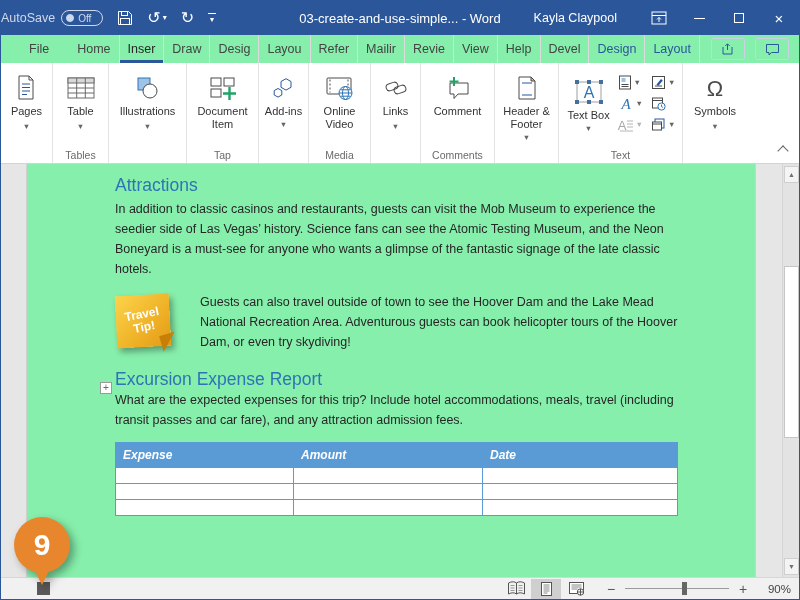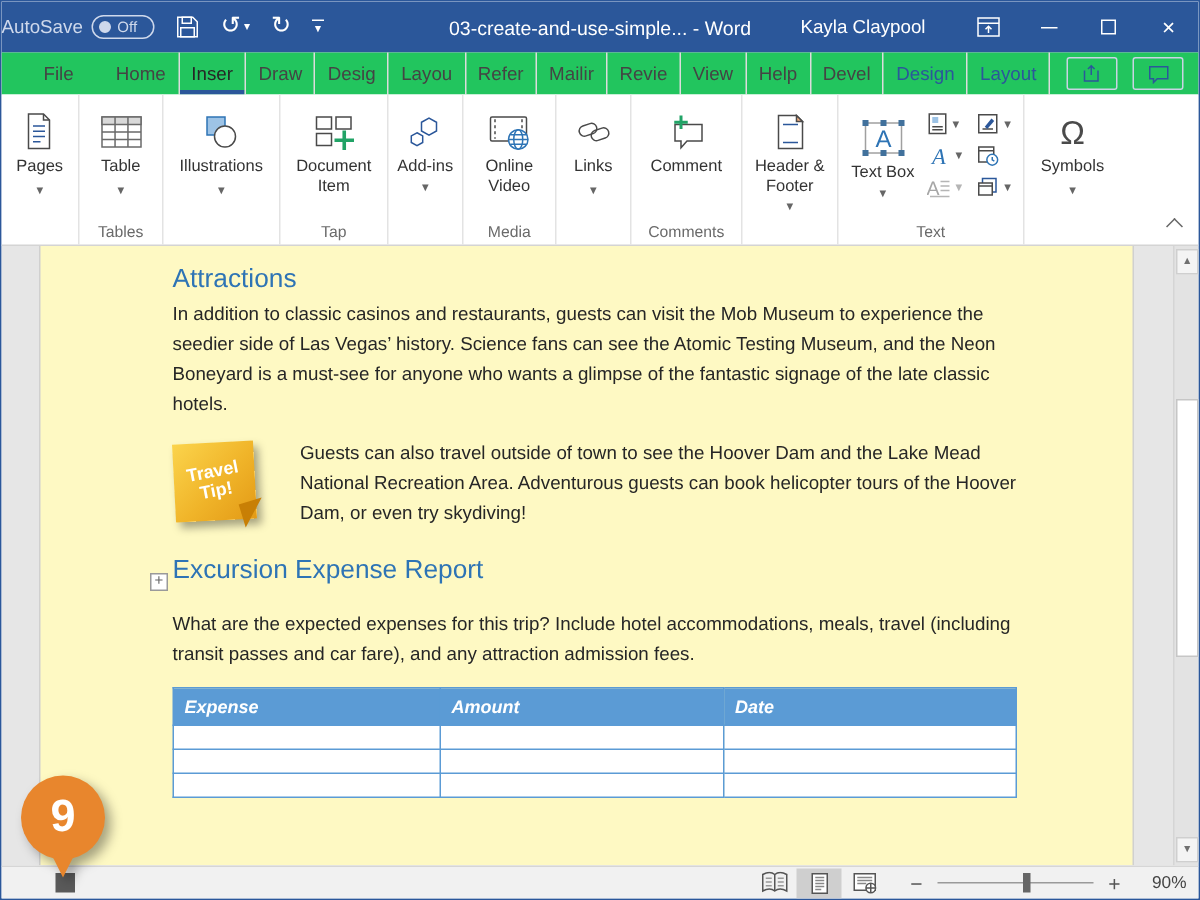--- a/index.html
+++ b/index.html
@@ -18,21 +18,21 @@
   .qat-more .bar { width:8px; height:1px; background:#fff; margin-bottom:2px; }
   .qat-more .v { font-size:7px; }
   .doc-title { position:absolute; left:0; right:0; text-align:center; font-size:13px; color:#fff; pointer-events:none; }
   .tb-right { margin-left:auto; display:flex; align-items:center; height:100%; }
   .tb-user { font-size:12.5px; margin-right:22px; }
   .tb-ctl { width:40px; height:100%; display:flex; align-items:center; justify-content:center; color:#fff; }
   .max-box { width:10px; height:10px; border:1px solid #fff; }
   .min-bar { width:11px; height:1px; background:#fff; }
 
   
-  .tabrow { height:28px; background:#22c55e; display:flex; align-items:stretch; font-size:12.5px; color:#444; flex:0 0 auto; position:relative; }
+  .tabrow { height:28px; background:#86efac; display:flex; align-items:stretch; font-size:12.5px; color:#444; flex:0 0 auto; position:relative; }
   .tab { display:flex; align-items:center; padding:0 8px; border-right:1px solid #dcdcdc; white-space:nowrap; overflow:hidden; }
   .tab.file { border-right:none; margin-left:18px; margin-right:10px; padding:0 10px; }
   .tab.active { color:#262626; box-shadow:inset 0 -3px 0 #2b579a; font-weight:400; }
   .tab.contextual { color:#2b579a; }
   .tellme { display:flex; align-items:center; gap:8px; padding:0 10px; color:#444; overflow:hidden; white-space:nowrap; max-width:110px; }
   .tabrow-right { margin-left:auto; display:flex; align-items:center; gap:10px; padding-right:10px; }
   .boxed-btn { width:34px; height:22px; border:1px solid #c9d3e3; border-radius:2px; display:flex; align-items:center; justify-content:center; }
 
   
   .ribbon { height:101px; background:#fff; border-bottom:1px solid #d4d4d4; display:flex; align-items:stretch; flex:0 0 auto; position:relative; }
@@ -43,37 +43,37 @@
   .bigbtn .icon { height:34px; display:flex; align-items:center; justify-content:center; }
   .caret { font-size:7.5px; color:#666; margin-top:2px; }
   .caret-inline { font-size:7.5px; color:#666; }
   .textgroup { display:flex; align-items:flex-start; gap:6px; padding-top:4px; }
   .smallgrid { display:grid; grid-template-columns:auto auto; grid-auto-flow:column; grid-template-rows:repeat(3,19px); gap:2px 8px; padding-top:2px; }
   .smallicon { display:flex; align-items:center; gap:2px; font-size:11px; }
   .collapse-chevron { position:absolute; right:12px; bottom:8px; width:8px; height:8px; border-left:1.5px solid #666; border-top:1.5px solid #666; transform:rotate(45deg); }
 
   
   .docarea { flex:1 1 auto; background:#e6e6e6; position:relative; overflow:hidden; }
-  .page { position:absolute; left:25px; top:0; width:730px; bottom:0; background:#fef9c3; border-left:1px solid #d0d0d0; border-right:1px solid #d0d0d0; padding:10px 65px 0 88px; color:#262626; font-size:12.5px; line-height:20px; }
+  .page { position:absolute; left:25px; top:0; width:730px; bottom:0; background:#86efac; border-left:1px solid #d0d0d0; border-right:1px solid #d0d0d0; padding:10px 65px 0 88px; color:#262626; font-size:12.5px; line-height:20px; }
   .h-blue { color:#2e74b5; font-size:17.5px; font-weight:400; line-height:22px; }
   .para { margin-top:3px; }
   .tipblock { display:flex; margin-top:13px; margin-left:1px; }
   .sticky-wrap { width:70px; flex:0 0 auto; position:relative; height:62px; }
   .sticky { position:absolute; left:0; top:3px; width:54px; height:52px; background:linear-gradient(135deg,#fbd44c 0%,#f0b429 55%,#e39a16 100%); transform:rotate(-3deg); box-shadow:3px 4px 6px rgba(0,0,0,0.35); display:flex; align-items:center; justify-content:center; }
   .sticky::after { content:""; position:absolute; right:-6px; bottom:-4px; width:0; height:0; border-left:16px solid #c87f05; border-bottom:16px solid transparent; transform:rotate(-14deg); }
   .sticky-label { color:#fff; font-weight:bold; font-size:12px; line-height:13px; text-align:center; transform:rotate(-8deg); width:44px; }
   .tiptext { flex:1; margin-left:14px; }
   .h2row { position:relative; margin-top:14px; }
   .move-handle { position:absolute; left:-15px; bottom:-4px; width:12px; height:12px; border:1px solid #9a9a9a; background:#fff; color:#666; font-size:10px; line-height:10px; text-align:center; }
   .tbl-wrap { position:relative; margin-top:4px; width:562px; }
   table { border-collapse:collapse; width:562px; table-layout:fixed; }
   th { background:#5b9bd5; color:#fff; font-style:italic; font-weight:bold; font-size:12px; text-align:left; padding:2px 7px; height:20px; border:1px solid #5b9bd5; }
   td { font-size:12.5px; padding:1px 7px; height:19px; border:1px solid #75a9d8; background:#fff; }
   .resize-handle { position:absolute; right:-6px; bottom:-6px; width:7px; height:7px; border:1px solid #9a9a9a; background:#fff; }
-  .para2 { margin-top:16px; }
+  .para2 { }
   .tbl2 { margin-top:12px; }
   .tbl2 td { height:16px; border:1px solid #5b9bd5; }
 
   
   .vscroll { position:absolute; top:0; right:0; bottom:0; width:17px; background:#e3e3e3; border-left:1px solid #d5d5d5; }
   .vs-btn { position:absolute; left:1px; width:15px; height:17px; background:#f4f4f4; border:1px solid #cfcfcf; color:#707070; font-size:7px; display:flex; align-items:center; justify-content:center; }
   .vs-up { top:2px; } .vs-down { bottom:2px; }
   .vs-thumb { position:absolute; left:1px; top:102px; width:15px; height:172px; background:#fff; border:1px solid #c6c6c6; }
 
   

